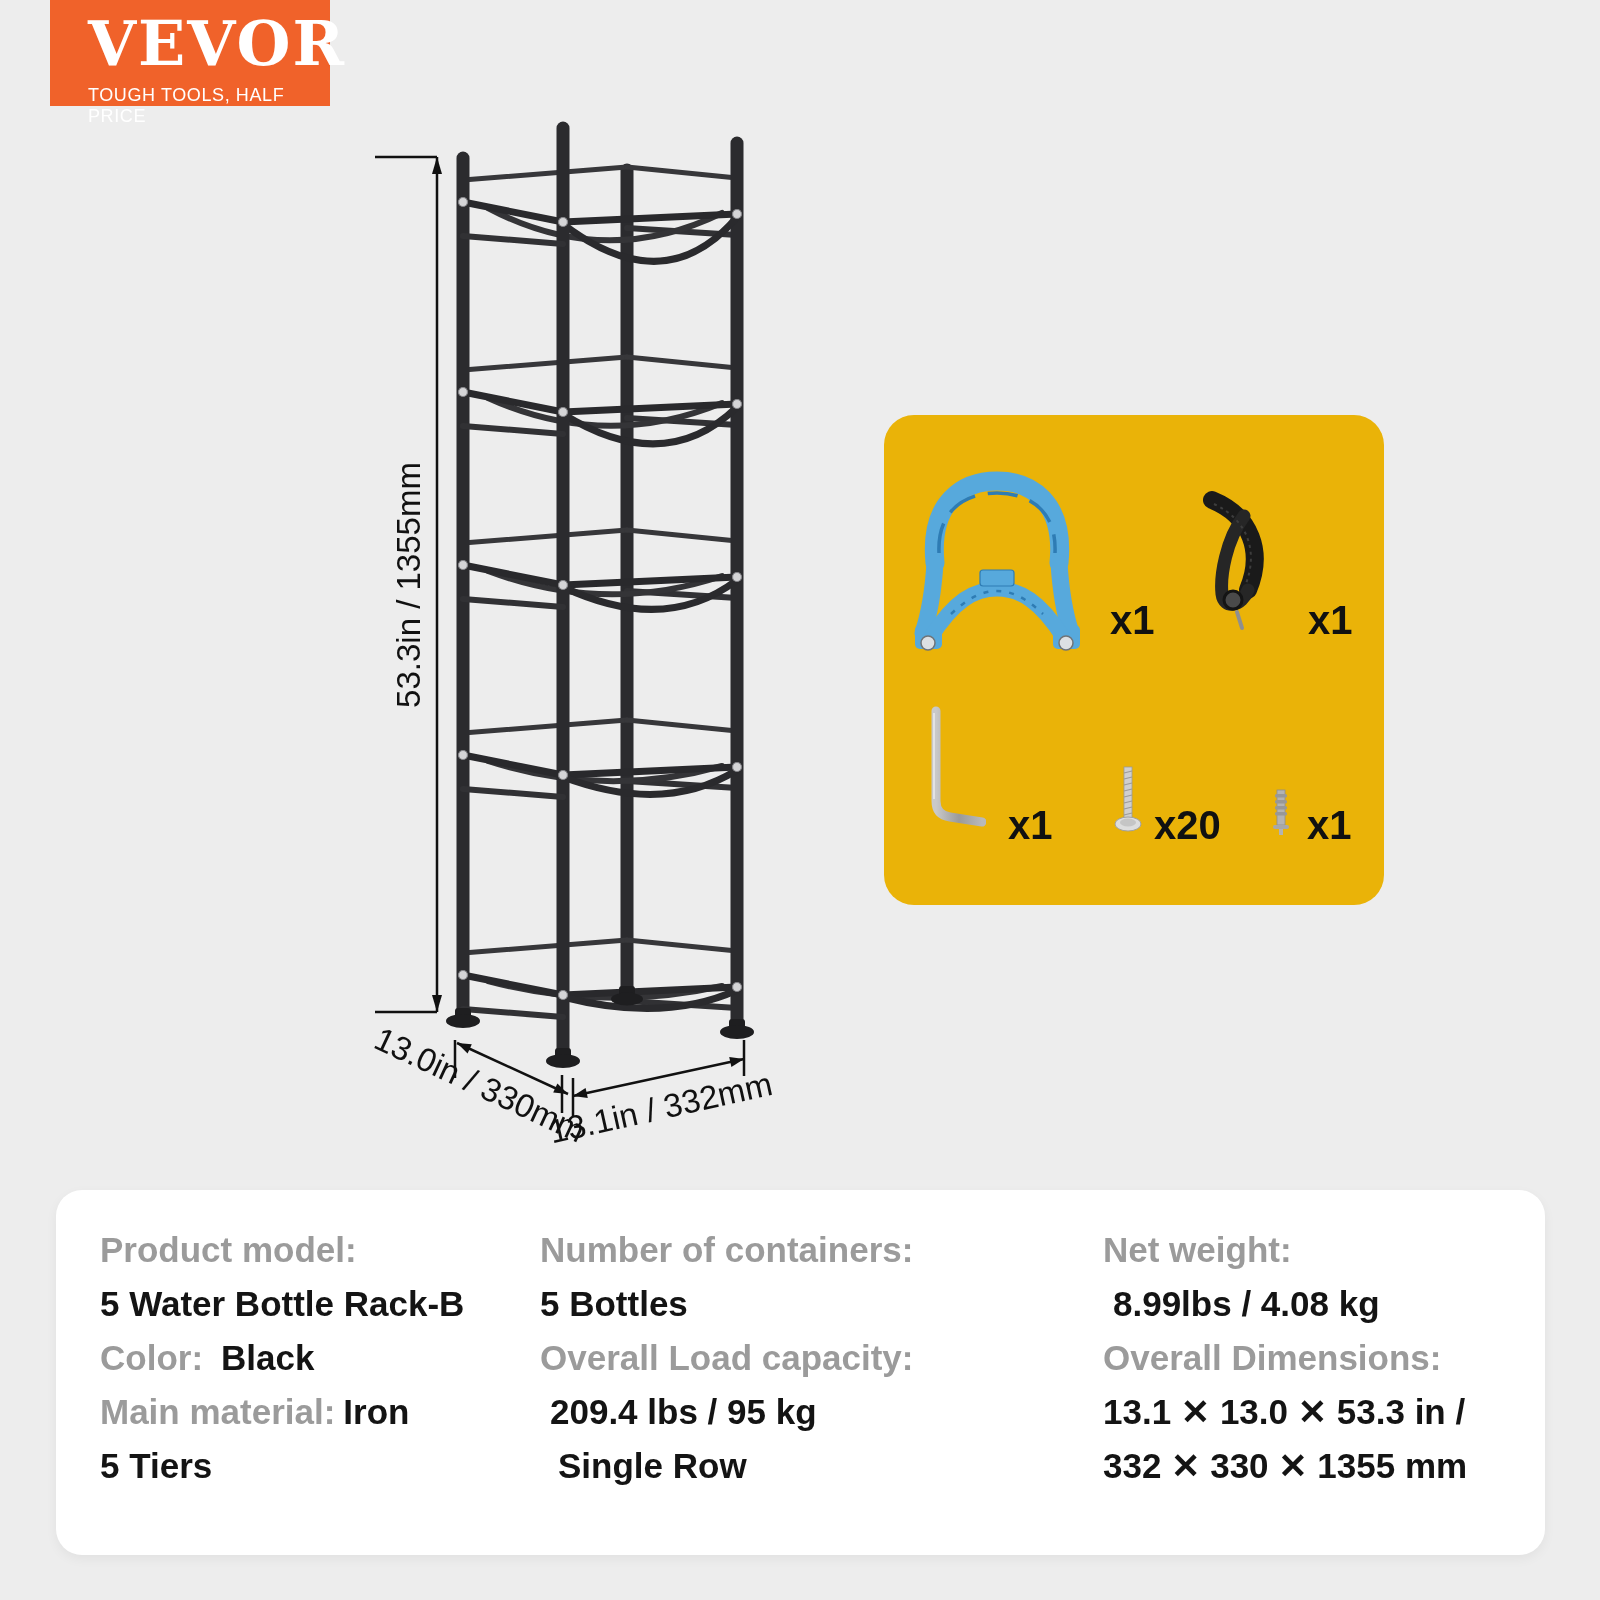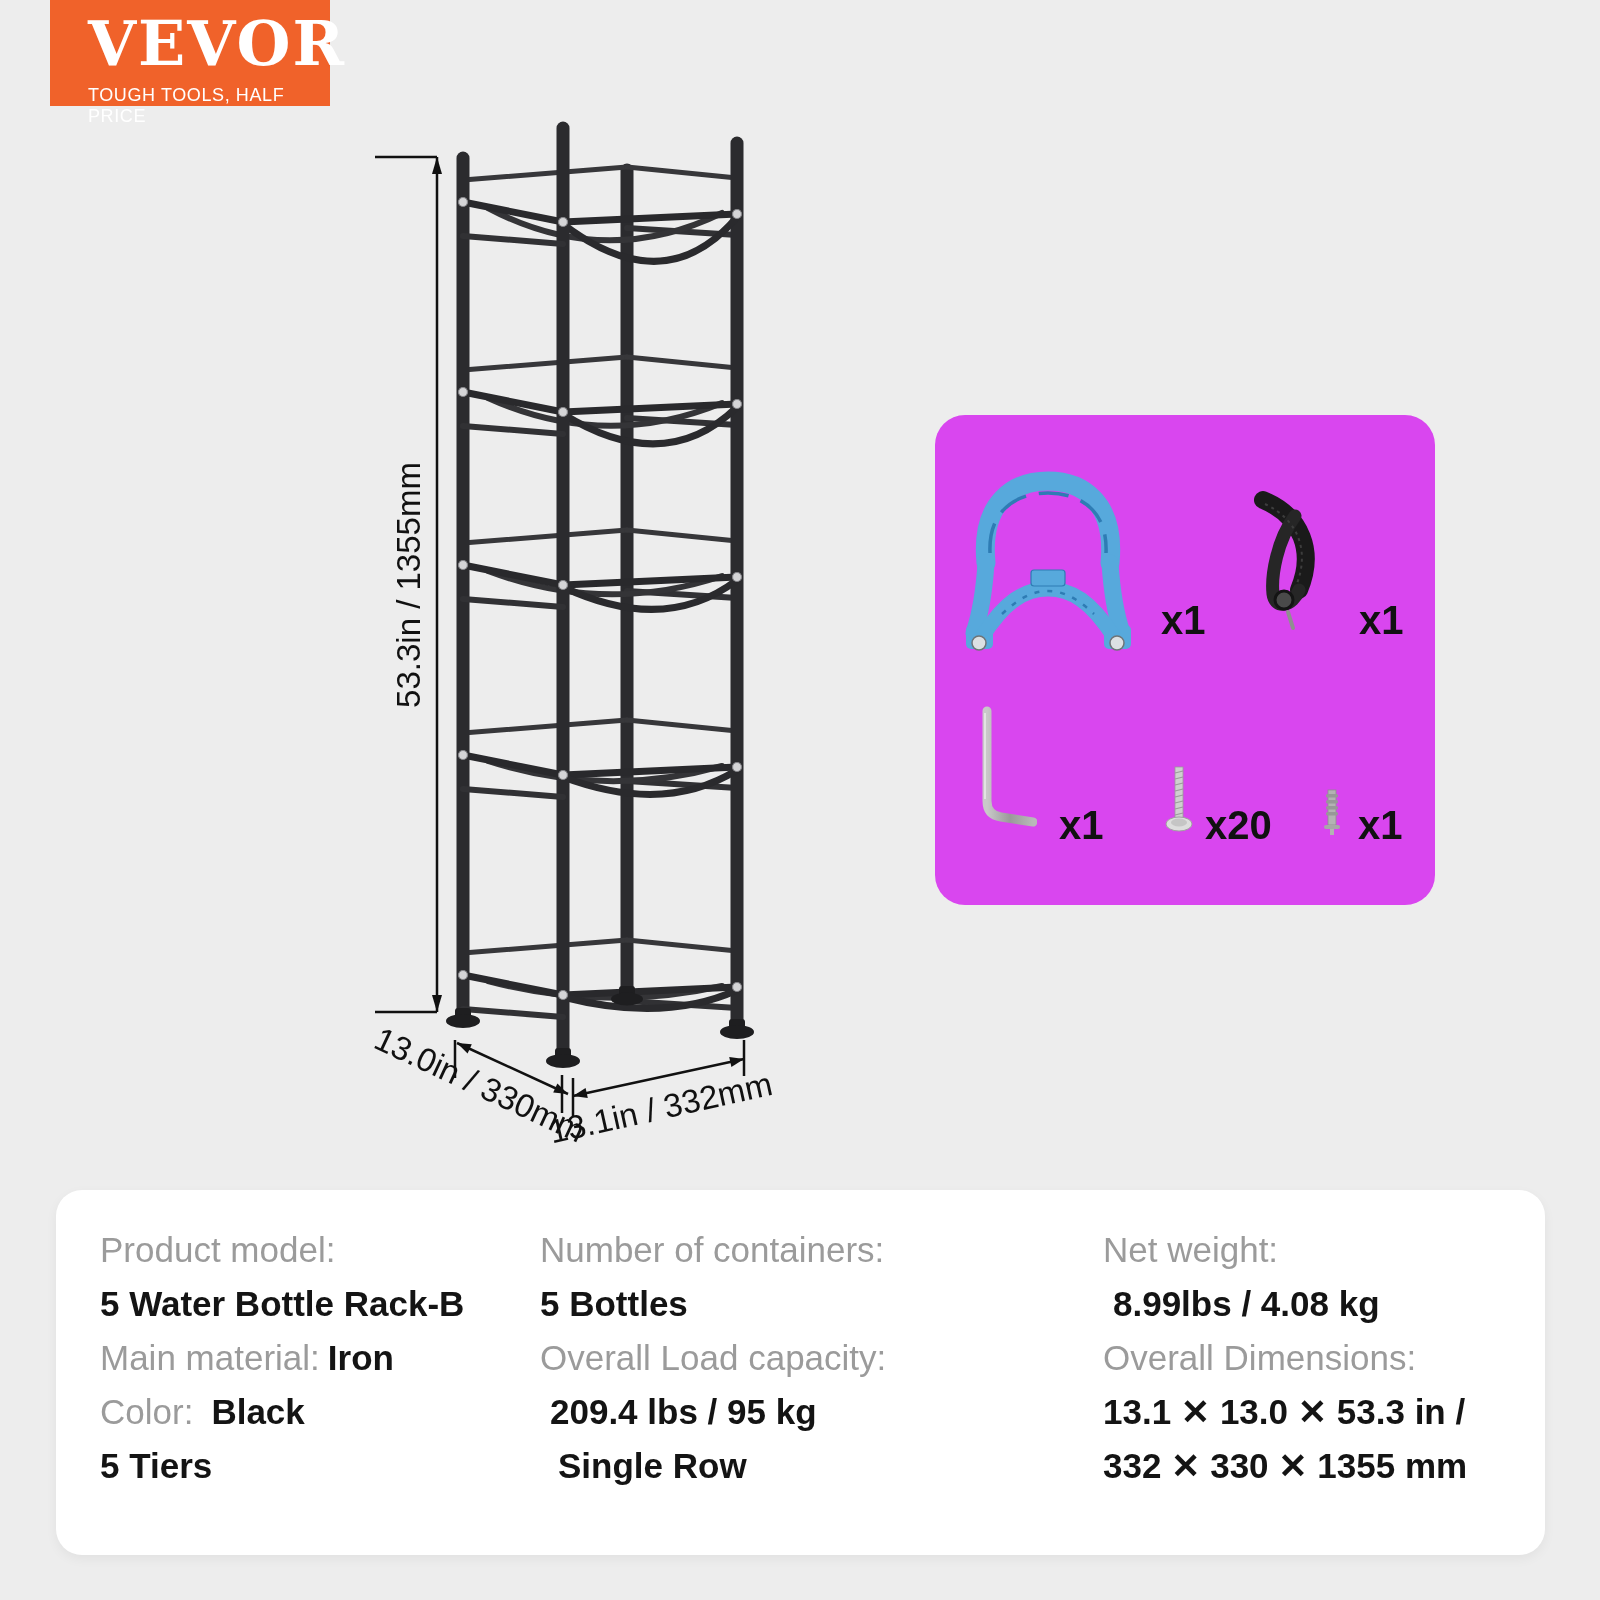--- a/index.html
+++ b/index.html
@@ -18,31 +18,31 @@
   .rail{stroke:#29292C;stroke-width:7;fill:none;stroke-linecap:round;}
   .rail2{stroke:#313134;stroke-width:6;fill:none;stroke-linecap:round;}
   .curve{stroke:#2A2A2D;stroke-width:7;fill:none;stroke-linecap:round;}
   .curveb{stroke:#343437;stroke-width:6;fill:none;stroke-linecap:round;}
   .foot{fill:#1E1E20;}
   .scr{fill:#D4D4D6;stroke:#86868A;stroke-width:1.2;}
   .dim{stroke:#111;stroke-width:2.5;fill:none;}
   .dimarrow{fill:#111;}
   .dimtxt{font-family:"Liberation Sans",sans-serif;font-size:33px;fill:#111;}
   
-  .accessories{position:absolute;left:935px;top:415px;width:500px;height:490px;
-               background:#d946ef;border-radius:30px;text-decoration:underline;}
+  .accessories{position:absolute;left:884px;top:415px;width:500px;height:490px;
+               background:#eab308;border-radius:30px;text-decoration:underline;}
   .acc{position:absolute;}
   .count{position:absolute;font-size:40px;font-weight:bold;color:#111;}
   
   .specs{position:absolute;left:56px;top:1190px;width:1489px;height:365px;background:#fff;
          border-radius:26px;box-shadow:0 4px 12px rgba(0,0,0,0.05);}
   .col{position:absolute;top:40px;}
   .col1{left:44px;}  .col2{left:484px;}  .col3{left:1047px;}
   .line{height:54px;display:flex;align-items:baseline;white-space:nowrap;font-size:35px;}
-  .lbl{color:#9B9B9B;font-weight:normal;}
+  .lbl{color:#9B9B9B;font-weight:bold;}
   .val{color:#141414;font-weight:bold;}
   .gap{margin-left:18px;}
   .gap-s{margin-left:8px;}
   .ind{padding-left:10px;}
 </style>
 </head>
 <body>
 
 <div class="canvas">
 
@@ -236,28 +236,28 @@
 
   <section class="specs">
     <div class="col col1">
       <div class="line">
         <span class="lbl">Product model:</span>
       </div>
       <div class="line">
         <span class="val">5 Water Bottle Rack-B</span>
       </div>
       <div class="line">
+        <span class="lbl">Color:</span>
+        <span class="val gap">Black</span>
+      </div>
+      <div class="line">
         <span class="lbl">Main material:</span>
         <span class="val gap-s">Iron</span>
       </div>
       <div class="line">
-        <span class="lbl">Color:</span>
-        <span class="val gap">Black</span>
-      </div>
-      <div class="line">
         <span class="val">5 Tiers</span>
       </div>
     </div>
 
     <div class="col col2">
       <div class="line">
         <span class="lbl">Number of containers:</span>
       </div>
       <div class="line">
         <span class="val">5 Bottles</span>

